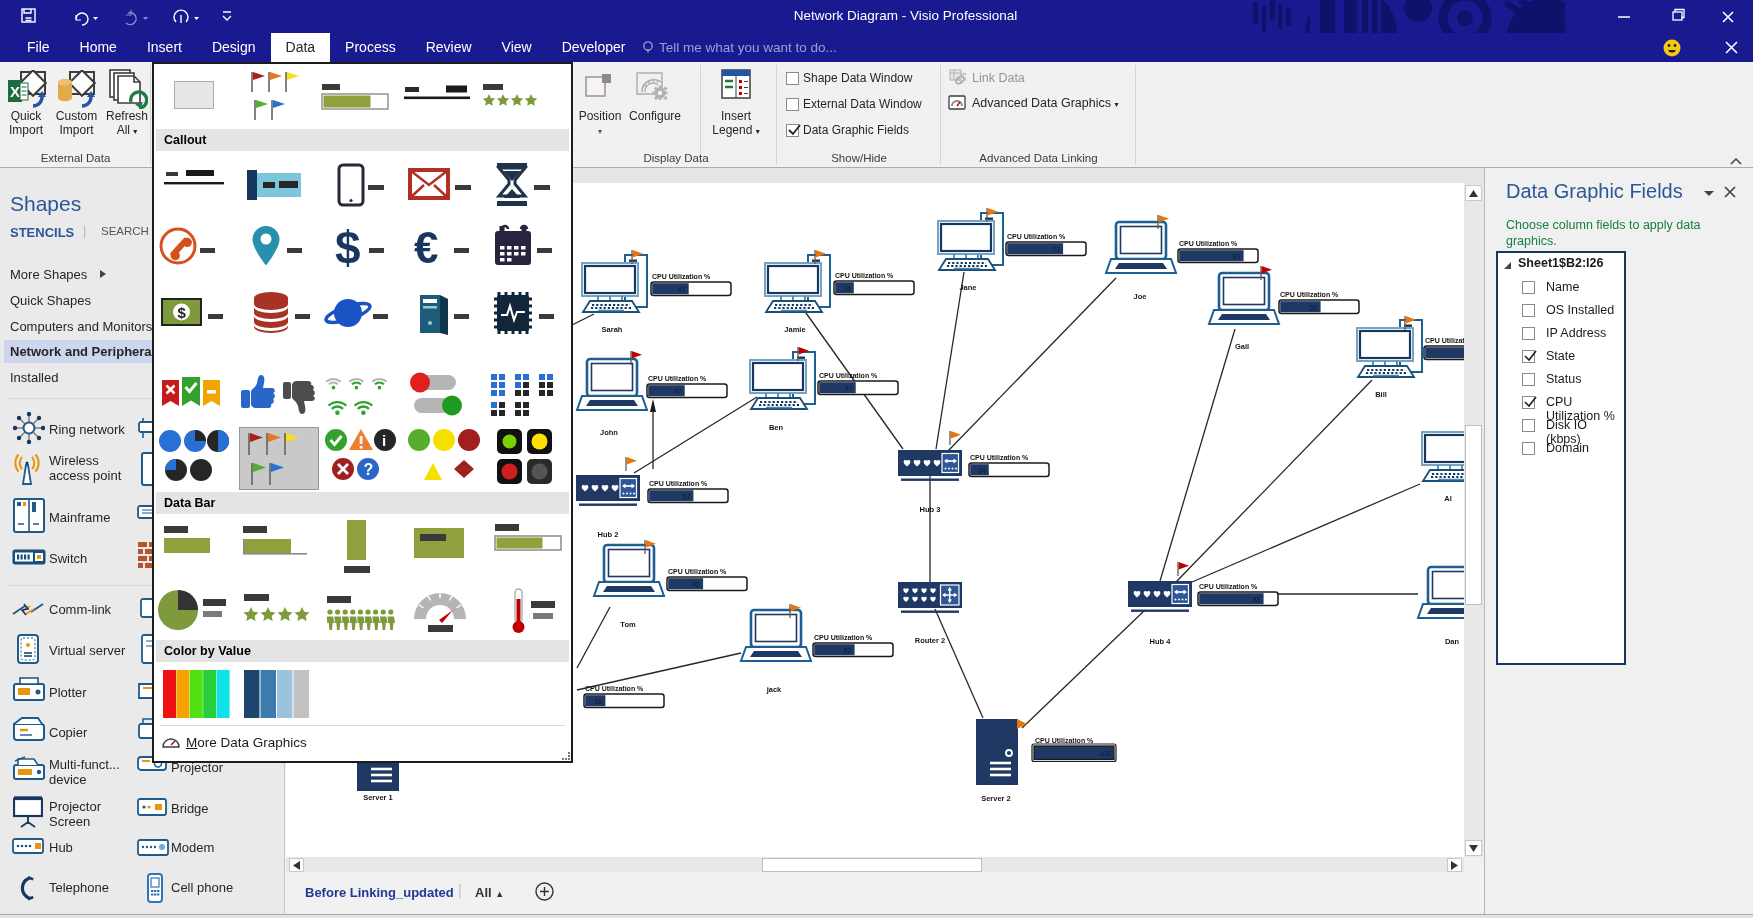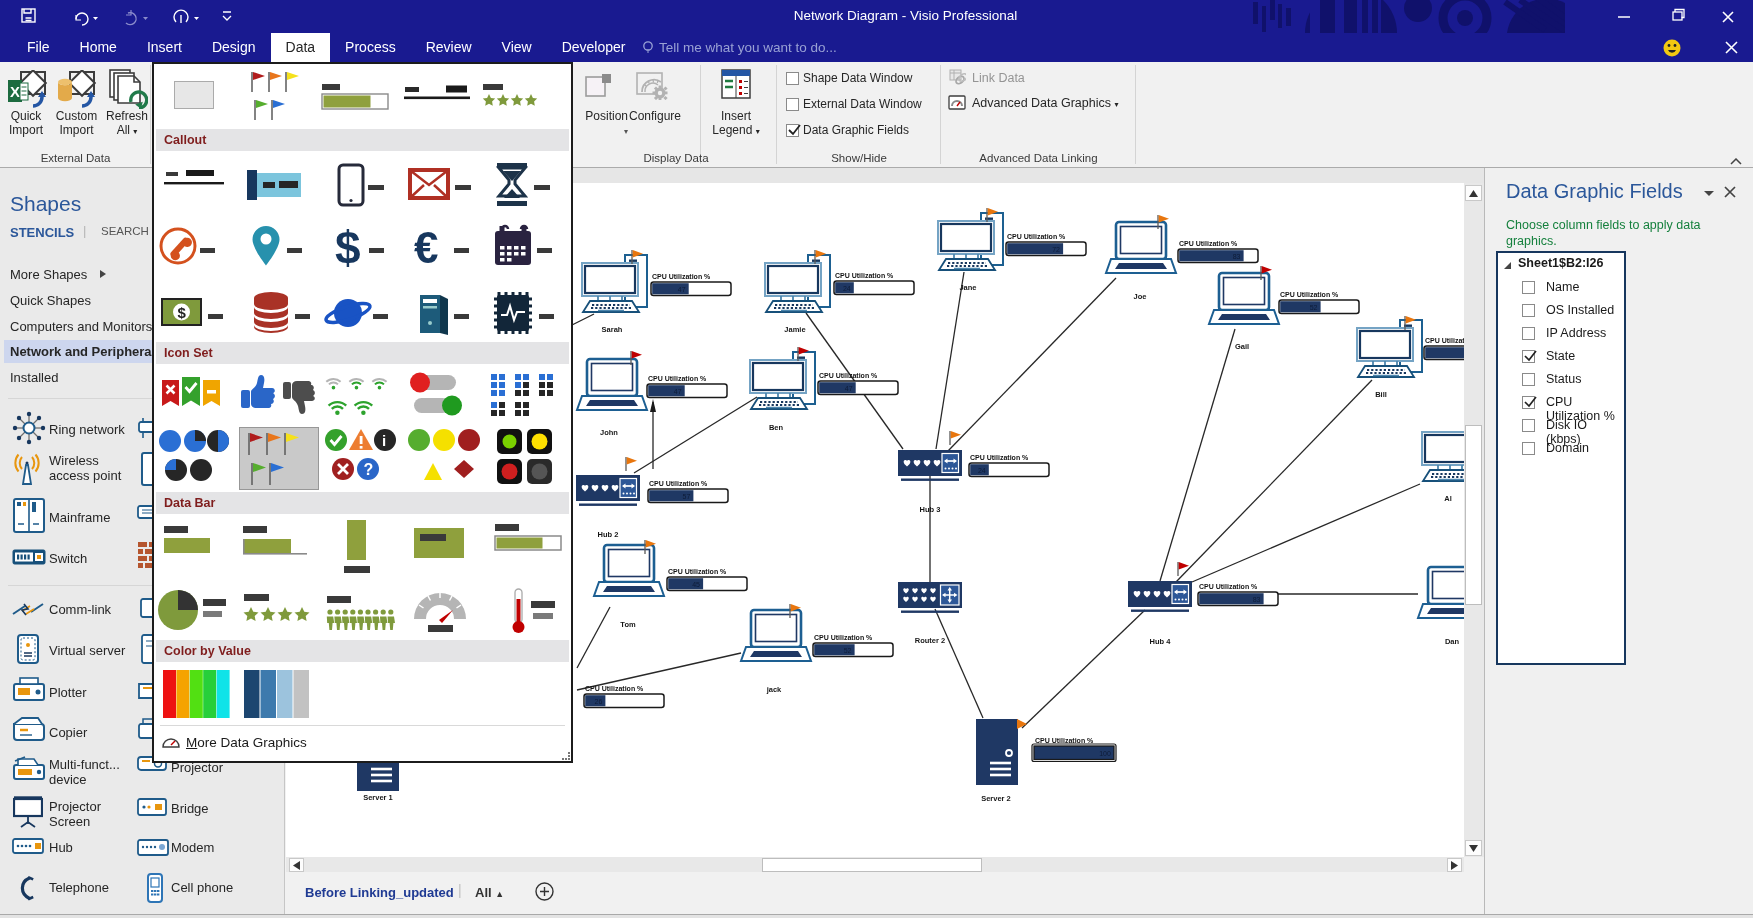--- a/index.html
+++ b/index.html
@@ -16,21 +16,21 @@
 #tabbar { left:285px; top:872px; width:1199px; height:46px; background:#f1f1f1; }
 #rightpanel { left:1484px; top:168px; width:269px; height:750px; background:#f0f0f0; border-left:1px solid #b9b9b9; }
 #dropdown { left:152px; top:62px; width:421px; height:701px; background:#ffffff; border:2px solid #1c1c1c; z-index:50; }
 .tab { display:inline-block; color:#ffffff; font-size:14px; height:29px; line-height:29px; padding:0 15px; }
 .tab.sel { background:#ffffff; color:#262626; }
 .glabel { position:absolute; bottom:3px; width:100%; text-align:center; font-size:11.5px; color:#3a3a3a; }
 .gsep { position:absolute; top:3px; bottom:3px; width:1px; background:#d4d4d4; }
 .rbtn-txt { font-size:12px; color:#262626; text-align:center; line-height:1.15; }
 .ckrow { font-size:12px; color:#262626; position:absolute; }
 .ckbox { position:absolute; width:13px; height:13px; background:#fff; border:1px solid #8a8a8a; }
-.ghead { position:absolute; left:2px; width:413px; height:22px; background:#e4e4e6; color:#7f1d1d; font-weight:bold; font-size:12.5px; line-height:22px; padding-left:8px; }
+.ghead { position:absolute; left:2px; width:413px; height:22px; background:#e4e4e6; color:#000000; font-weight:bold; font-size:12.5px; line-height:22px; padding-left:8px; }
 .sitem { position:absolute; font-size:13px; color:#262626; }
 text { font-family:"Liberation Sans",sans-serif; }
 </style>
 </head>
 <body>
 <div class="abs" id="titlebar">
   <svg class="abs" style="left:1235px;top:0" width="330" height="33" viewBox="0 0 330 33">
     <g fill="#10116b">
       <rect x="18" y="2" width="5" height="22"></rect>
         <rect x="27" y="6" width="4" height="26"></rect>
@@ -156,21 +156,21 @@
       <rect x="22.6" y="15.5" width="2.8" height="3"></rect>
           <rect x="22.6" y="27.5" width="2.8" height="3"></rect>
           <rect x="16.5" y="21.5" width="3" height="2.8"></rect>
           <rect x="28.5" y="21.5" width="3" height="2.8"></rect>
       <rect x="18.5" y="17" width="3" height="3" transform="rotate(45 20 18.5)"></rect>
           <rect x="28" y="17" width="3" height="3" transform="rotate(45 29.5 18.5)"></rect>
           <rect x="18.5" y="26.5" width="3" height="3" transform="rotate(45 20 28)"></rect>
           <rect x="28" y="26.5" width="3" height="3" transform="rotate(45 29.5 28)"></rect>
         </g>
     </svg>
-    <div class="rbtn-txt abs" style="left:-4px;top:48px;width:56px;text-align:right;">Position<br><span style="font-size:8px;color:#555;">▾</span></div>
+    <div class="rbtn-txt abs" style="left:-4px;top:48px;width:56px;">Position<br><span style="font-size:8px;color:#555;">▾</span></div>
     <div class="rbtn-txt abs" style="left:48px;top:48px;width:62px;">Configure</div>
     <div class="gsep" style="left:124px;"></div>
     <svg class="abs" style="left:144px;top:6px" width="32" height="32" viewBox="0 0 32 32">
       <rect x="2" y="2" width="28" height="28" fill="#fff" stroke="#3e3e3e" stroke-width="1.5"></rect>
       <rect x="2" y="2" width="28" height="6" fill="#2456a4"></rect>
       <path d="M16 8 v22" stroke="#3e3e3e"></path>
       <path d="M5 13 h8 M5 19 h8" stroke="#1f7a3f" stroke-width="2.5"></path>
       <g fill="#c00000">
           <rect x="19" y="12" width="3" height="3"></rect>
           <rect x="19" y="18" width="3" height="3"></rect>
@@ -907,21 +907,20 @@
     <rect x="48" y="23" width="15" height="5" fill="#3a3a3a"></rect>
   </svg>
   <svg class="abs" style="left:335px;top:227px" width="83" height="44" viewBox="0 0 83 44">
     <g stroke="#122639" stroke-width="3">
         <path d="M10 6 v-5 M17 6 v-5 M24 6 v-5 M31 6 v-5 M38 6 v-5 M10 38 v5 M17 38 v5 M24 38 v5 M31 38 v5 M38 38 v5 M10 8 h-5 M10 15 h-5 M10 22 h-5 M10 29 h-5 M10 36 h-5 M38 8 h5 M38 15 h5 M38 22 h5 M38 29 h5 M38 36 h5"></path>
       </g>
     <rect x="8" y="4" width="32" height="36" rx="2" fill="#122639"></rect>
     <path d="M12 24 h6 l3 -9 4 14 3 -8 h8" fill="none" stroke="#fff" stroke-width="2"></path>
     <rect x="50" y="23" width="15" height="5" fill="#3a3a3a"></rect>
   </svg>
-  <div class="ghead" style="top:278px;">Icon Set</div>
 
   <svg class="abs" style="left:2px;top:308px" width="83" height="47" viewBox="0 0 83 47">
     <path d="M6 8 h17 v26 l-8.5 -5 -8.5 5 Z" fill="#c81a1a"></path>
     <path d="M10.5 13.5 l8 8 m0 -8 l-8 8" stroke="#fff" stroke-width="2.5"></path>
     <path d="M26 5 h18 v29 l-9 -5.5 -9 5.5 Z" fill="#34a12c"></path>
     <path d="M29.5 15 l4 4.5 7 -8.5" stroke="#fff" stroke-width="2.8" fill="none"></path>
     <path d="M47 8 h17 v26 l-8.5 -5 -8.5 5 Z" fill="#f0a500"></path>
     <rect x="51" y="18" width="9" height="3.5" fill="#fff"></rect>
   </svg>
   <svg class="abs" style="left:85px;top:308px" width="83" height="47" viewBox="0 0 83 47">

